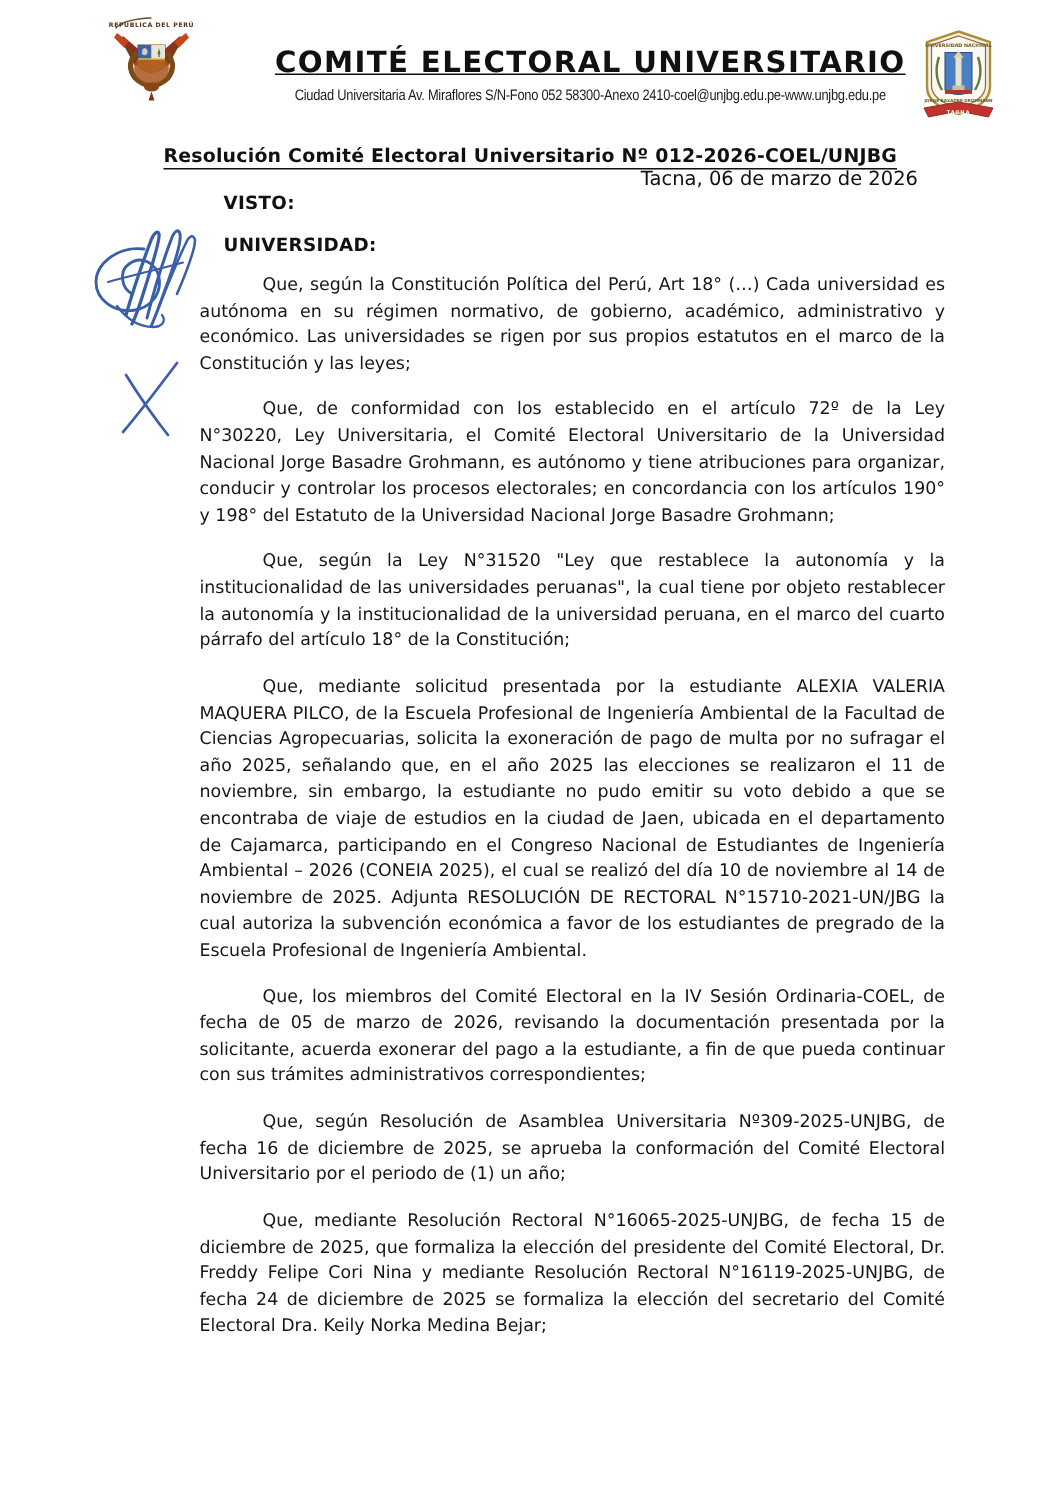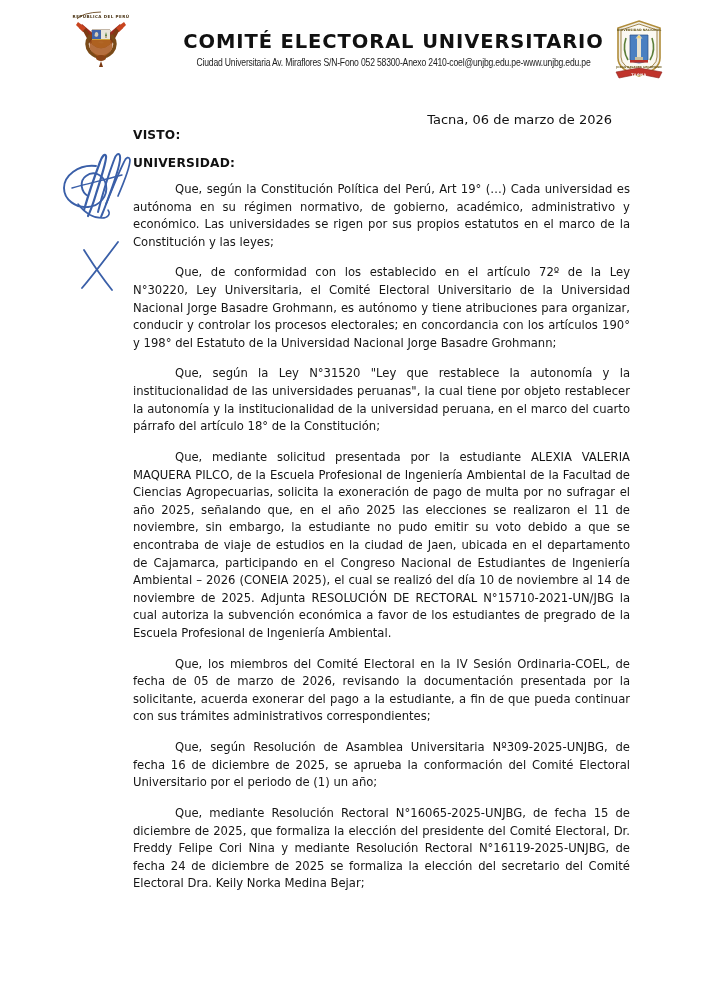--- a/index.html
+++ b/index.html
@@ -50,20 +50,21 @@
     text-align: center;
   }
   .org-title {
     font-family: "DejaVu Sans", "Liberation Sans", sans-serif;
     font-weight: bold;
     font-size: 19.5px;
     letter-spacing: 0.9px;
     color: #111;
     white-space: nowrap;
     line-height: 1.05;
+    text-decoration: underline;
   }
   .org-contact {
     margin-top: 5px;
     font-family: "Liberation Sans", "DejaVu Sans", sans-serif;
     font-size: 8.6px;
     color: #1d1d1d;
     letter-spacing: -0.18px;
     white-space: nowrap;
     transform: scaleY(1.18);
     transform-origin: center top;
@@ -101,21 +102,21 @@
     position: absolute;
     left: 133px;
     right: 77px;
     top: 128px;
   }
   .section-label {
     font-weight: bold;
     font-size: 12.2px;
     color: #111;
     letter-spacing: 0.2px;
-    margin: 0 0 12px 0;
+    margin: 0 0 12px 16px;
   }
   .section-label.considerando {
     margin-top: 14px;
     margin-bottom: 11px;
   }
   p.para {
     margin: 0 0 13px 0;
     text-align: justify;
     text-justify: inter-word;
     font-size: 11.6px;
@@ -197,30 +198,33 @@
         <text x="29" y="60" font-size="3.4" font-weight="bold" font-family="'DejaVu Sans',sans-serif" fill="#ffffff" text-anchor="middle" letter-spacing="0.6">TACNA</text>
       </g>
     </svg>
 
     <div class="header-text">
       <div class="org-title">COMITÉ ELECTORAL UNIVERSITARIO</div>
       <div class="org-contact">Ciudad Universitaria Av. Miraflores S/N-Fono 052 58300-Anexo 2410-coel@unjbg.edu.pe-www.unjbg.edu.pe</div>
     </div>
   </div>
 
+  <div class="res-title-wrap">
+    <span class="res-title">Resolución Comité Electoral Universitario Nº 012-2026-COEL/UNJBG</span>
+  </div>
   <div class="res-place-date">Tacna, 06 de marzo de 2026</div>
 
   <div class="content">
 
     <div class="section-label">VISTO:</div>
 
 
     <div class="section-label considerando">UNIVERSIDAD:</div>
 
-    <p class="para">Que, según la Constitución Política del Perú, Art 19° (…) Cada universidad es autónoma en su régimen normativo, de gobierno, académico, administrativo y económico. Las universidades se rigen por sus propios estatutos en el marco de la Constitución y las leyes;</p>
+    <p class="para">Que, según la Constitución Política del Perú, Art 18° (…) Cada universidad es autónoma en su régimen normativo, de gobierno, académico, administrativo y económico. Las universidades se rigen por sus propios estatutos en el marco de la Constitución y las leyes;</p>
     <p class="para">Que, de conformidad con los establecido en el artículo 72º de la Ley N°30220, Ley Universitaria, el Comité Electoral Universitario de la Universidad Nacional Jorge Basadre Grohmann, es autónomo y tiene atribuciones para organizar, conducir y controlar los procesos electorales; en concordancia con los artículos 190° y 198° del Estatuto de la Universidad Nacional Jorge Basadre Grohmann;</p>
     <p class="para">Que, según la Ley N°31520 "Ley que restablece la autonomía y la institucionalidad de las universidades peruanas", la cual tiene por objeto restablecer la autonomía y la institucionalidad de la universidad peruana, en el marco del cuarto párrafo del artículo 18° de la Constitución;</p>
     <p class="para">Que, mediante solicitud presentada por la estudiante ALEXIA VALERIA MAQUERA PILCO, de la Escuela Profesional de Ingeniería Ambiental de la Facultad de Ciencias Agropecuarias, solicita la exoneración de pago de multa por no sufragar el año 2025, señalando que, en el año 2025 las elecciones se realizaron el 11 de noviembre, sin embargo, la estudiante no pudo emitir su voto debido a que se encontraba de viaje de estudios en la ciudad de Jaen, ubicada en el departamento de Cajamarca, participando en el Congreso Nacional de Estudiantes de Ingeniería Ambiental – 2026 (CONEIA 2025), el cual se realizó del día 10 de noviembre al 14 de noviembre de 2025. Adjunta RESOLUCIÓN DE RECTORAL N°15710-2021-UN/JBG la cual autoriza la subvención económica a favor de los estudiantes de pregrado de la Escuela Profesional de Ingeniería Ambiental.</p>
     <p class="para">Que, los miembros del Comité Electoral en la IV Sesión Ordinaria-COEL, de fecha de 05 de marzo de 2026, revisando la documentación presentada por la solicitante, acuerda exonerar del pago a la estudiante, a fin de que pueda continuar con sus trámites administrativos correspondientes;</p>
     <p class="para">Que, según Resolución de Asamblea Universitaria Nº309-2025-UNJBG, de fecha 16 de diciembre de 2025, se aprueba la conformación del Comité Electoral Universitario por el periodo de (1) un año;</p>
     <p class="para">Que, mediante Resolución Rectoral N°16065-2025-UNJBG, de fecha 15 de diciembre de 2025, que formaliza la elección del presidente del Comité Electoral, Dr. Freddy Felipe Cori Nina y mediante Resolución Rectoral N°16119-2025-UNJBG, de fecha 24 de diciembre de 2025 se formaliza la elección del secretario del Comité Electoral Dra. Keily Norka Medina Bejar;</p>
   </div>
 
   <svg class="ink" viewBox="0 0 130 170">
     <g fill="none" stroke="#3a5fa8" stroke-linecap="round" stroke-linejoin="round">

